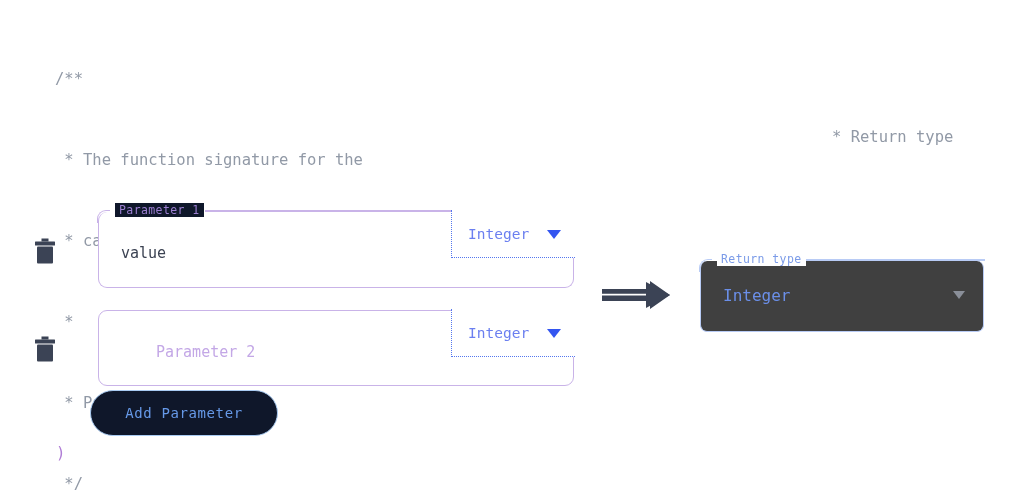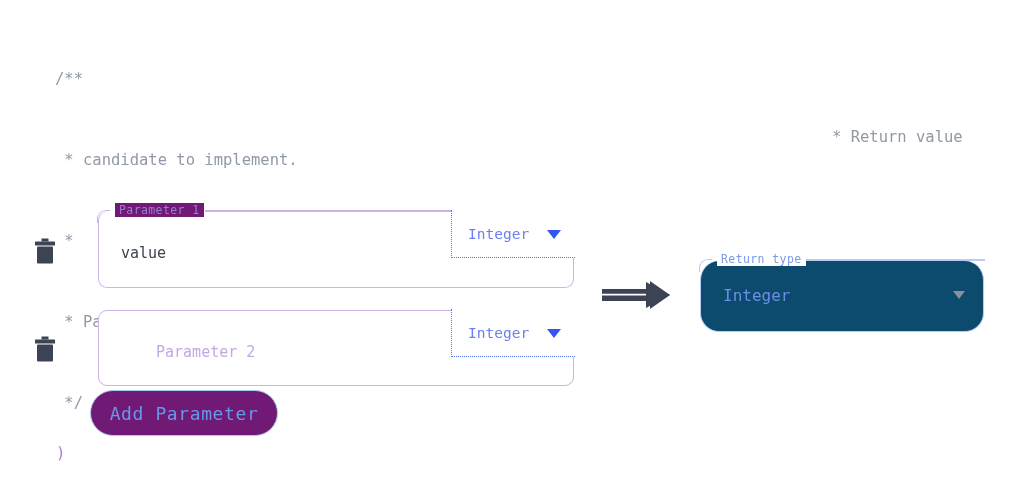--- a/index.html
+++ b/index.html
@@ -92,21 +92,21 @@
     border-top: 1.6px solid #c9b3e8;
     border-left: 1.6px solid #c9b3e8;
     border-top-left-radius: 9px;
   }
 
   .float-label {
     position: absolute;
     left: 16px;
     top: -9px;
     padding: 0 4px;
-    background: #701a75;
+    background: #0f172a;
     color: #9b7ed0;
     font-size: 11.5px;
     line-height: 14px;
     letter-spacing: 0.4px;
     white-space: pre;
   }
 
   .param-value {
     position: absolute;
     left: 22px;
@@ -153,24 +153,24 @@
   
   .add-param-btn {
     position: absolute;
     left: 90px;
     top: 390px;
     width: 188px;
     height: 46px;
     box-sizing: border-box;
     border: 1.6px solid #a9cbf2;
     border-radius: 24px;
-    background: #701a75;
+    background: #0f172a;
     color: #6699e8;
     font-family: "DejaVu Sans Mono", "Liberation Mono", monospace;
-    font-size: 18px;
+    font-size: 14px;
     letter-spacing: 0.6px;
     cursor: pointer;
     padding: 0;
   }
 
   
   .big-arrow {
     position: absolute;
     left: 600px;
     top: 278px;
@@ -181,22 +181,22 @@
   
   .return-field {
     position: absolute;
     left: 700px;
     top: 261px;
     width: 284px;
     height: 71px;
     box-sizing: border-box;
     border: 1.6px solid #b8cbf5;
     border-top: none;
-    border-radius: 19px;
-    background: #0c4a6e;
+    border-radius: 7px;
+    background: #404040;
     cursor: pointer;
   }
   .return-field .notch-top { background: #b8cbf5; }
   .return-field .notch-top-right { left: 102px; right: -1.6px; }
   .return-field .notch-corner-left {
     border-top: 1.6px solid #b8cbf5;
     border-left: 1.6px solid #b8cbf5;
   }
   .return-label {
     position: absolute;
@@ -227,28 +227,29 @@
     border-left: 6px solid transparent;
     border-right: 6px solid transparent;
     border-top: 8px solid #8a8f99;
   }
 </style>
 </head>
 <body>
 
 <div class="code-block">
   <div class="comment-line">/**</div>
+  <div class="comment-line"> * The function signature for the</div>
   <div class="comment-line"> * candidate to implement.</div>
   <div class="comment-line"> *</div>
   <div class="comment-line"> * Parameters</div>
   <div class="comment-line"> */</div>
   
 </div>
 
-<div class="return-comment">* Return value</div>
+<div class="return-comment">* Return type</div>
 
 <div class="close-paren">)</div>
 
 <div class="param-row param-row-1">
 
   <span class="delete-icon">
     <svg width="22" height="26" viewBox="0 0 22 26" xmlns="http://www.w3.org/2000/svg">
       <rect x="7.5" y="0.5" width="7" height="3" fill="#3b4355"></rect>
       <rect x="1" y="3.5" width="20" height="4" rx="0.5" fill="#3b4355"></rect>
       <rect x="3" y="8.5" width="16" height="17" rx="1" fill="#3b4355"></rect>

